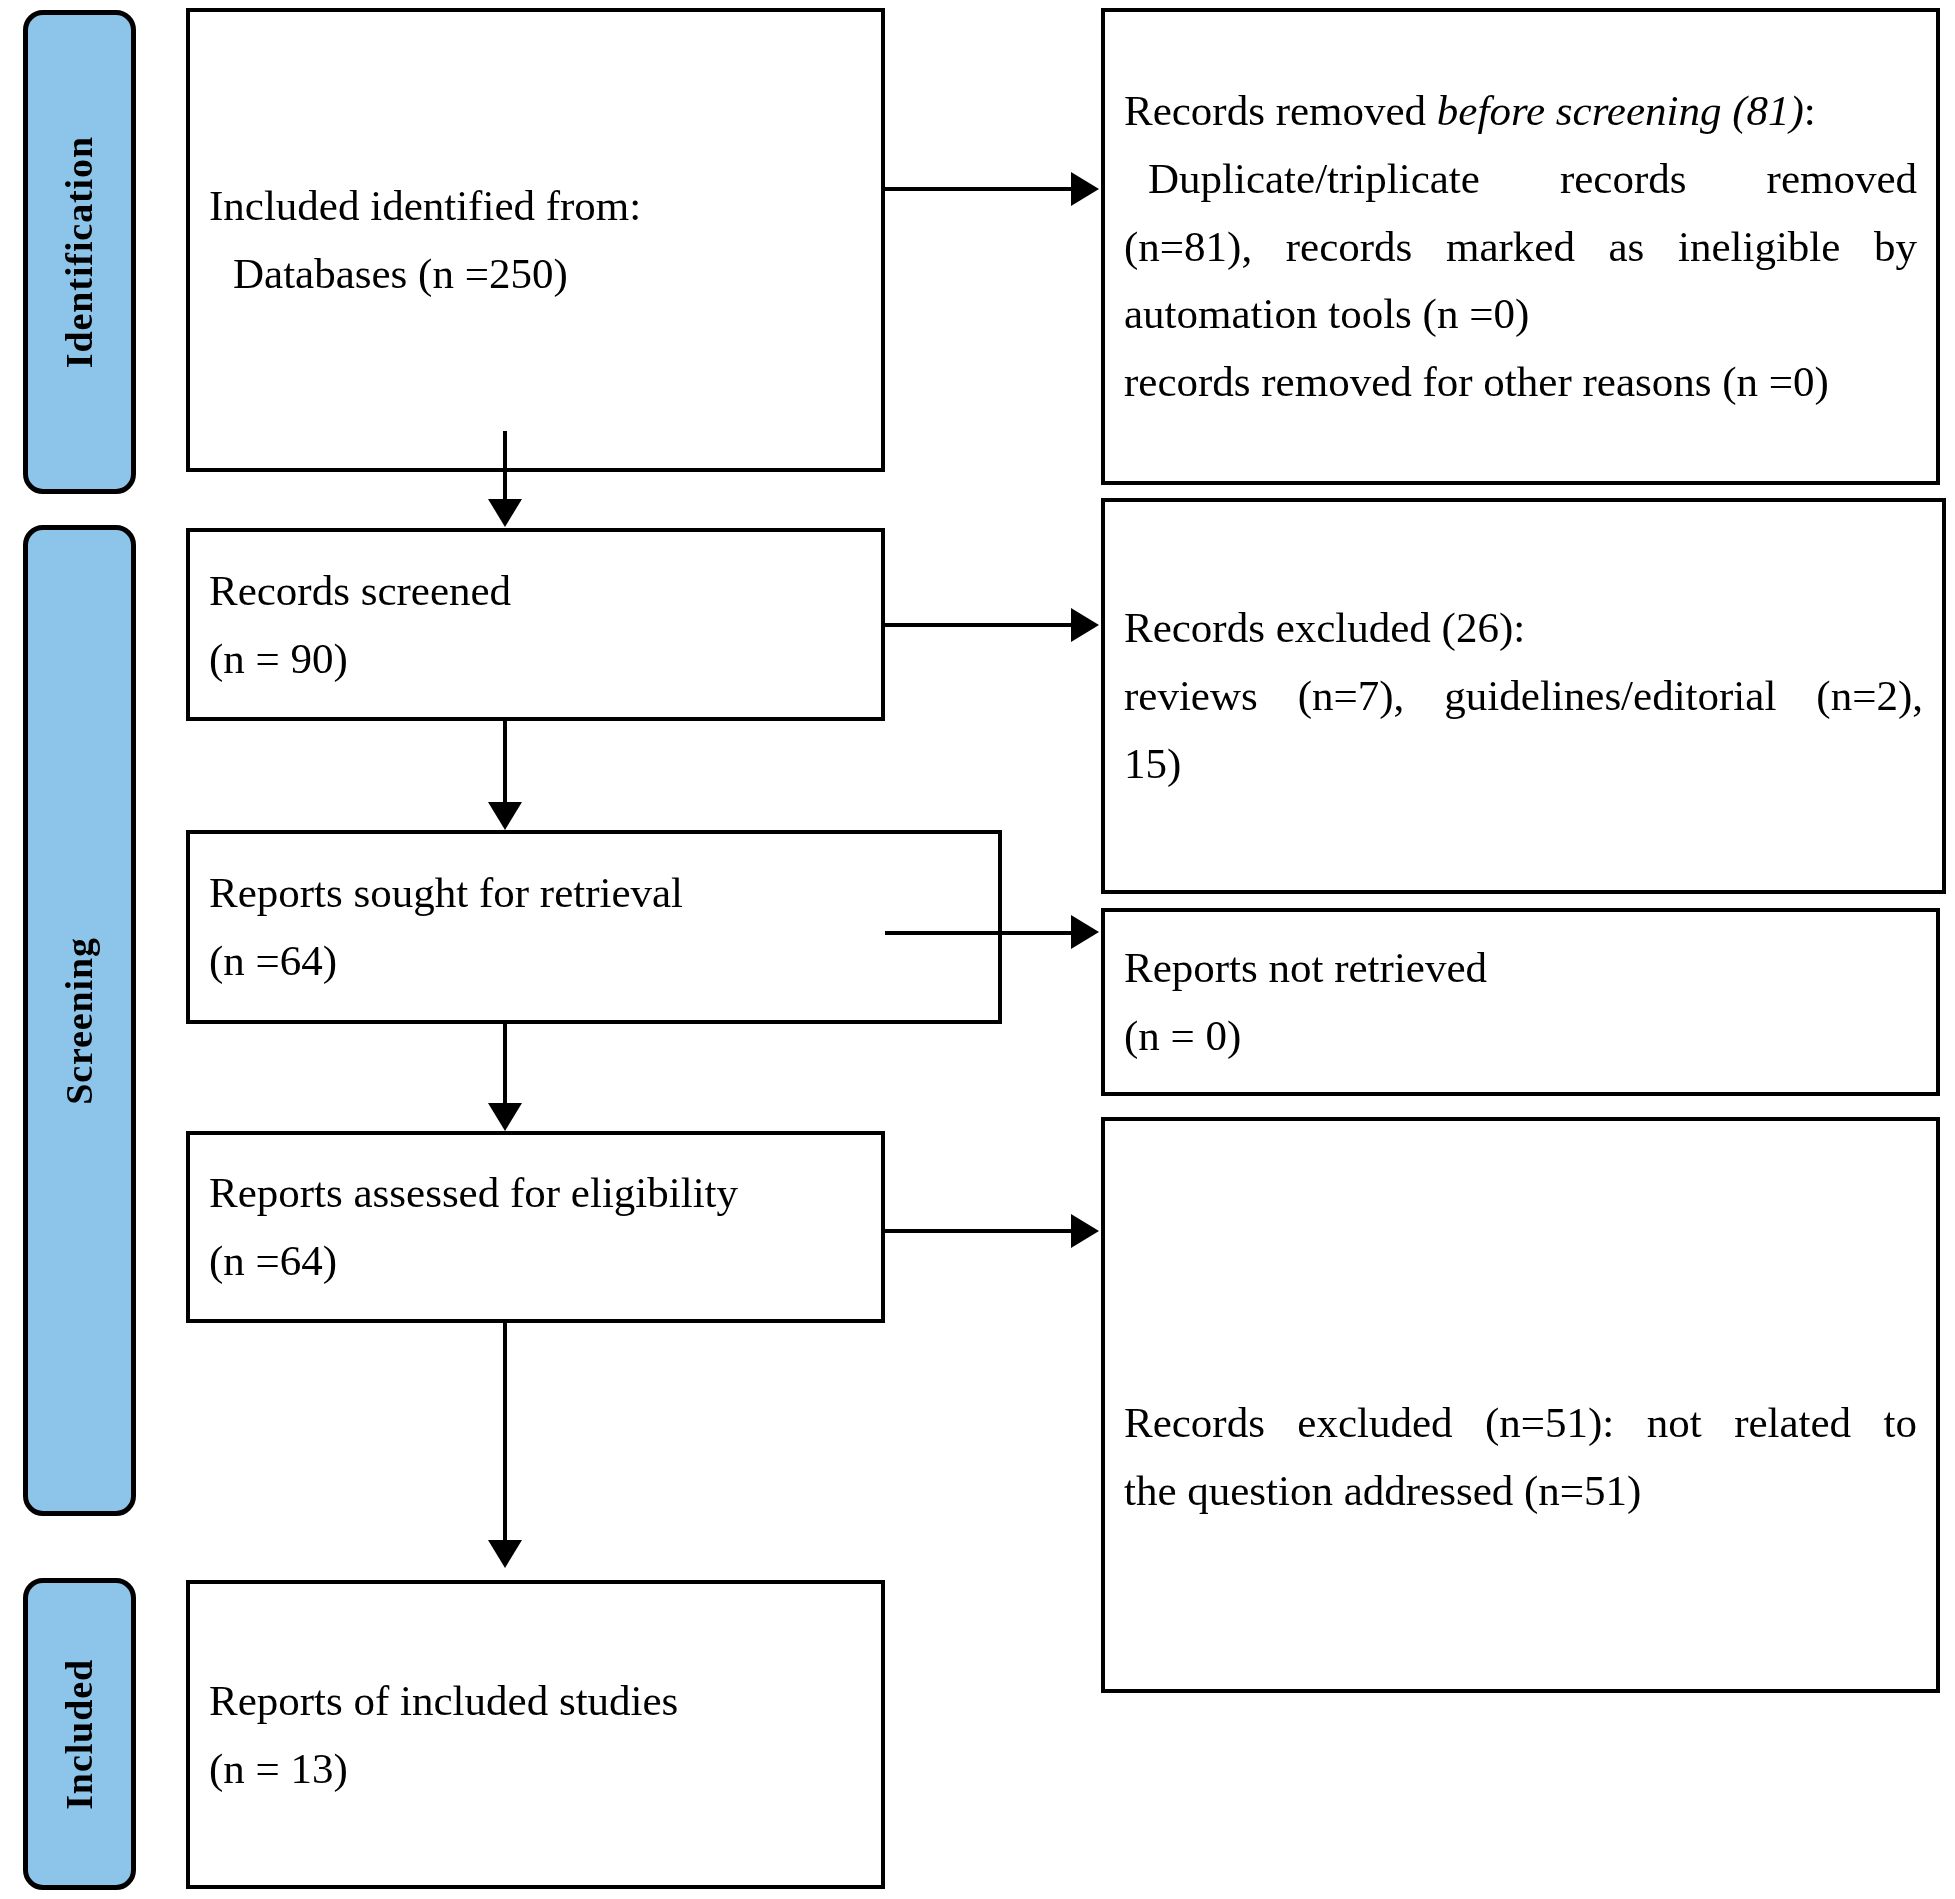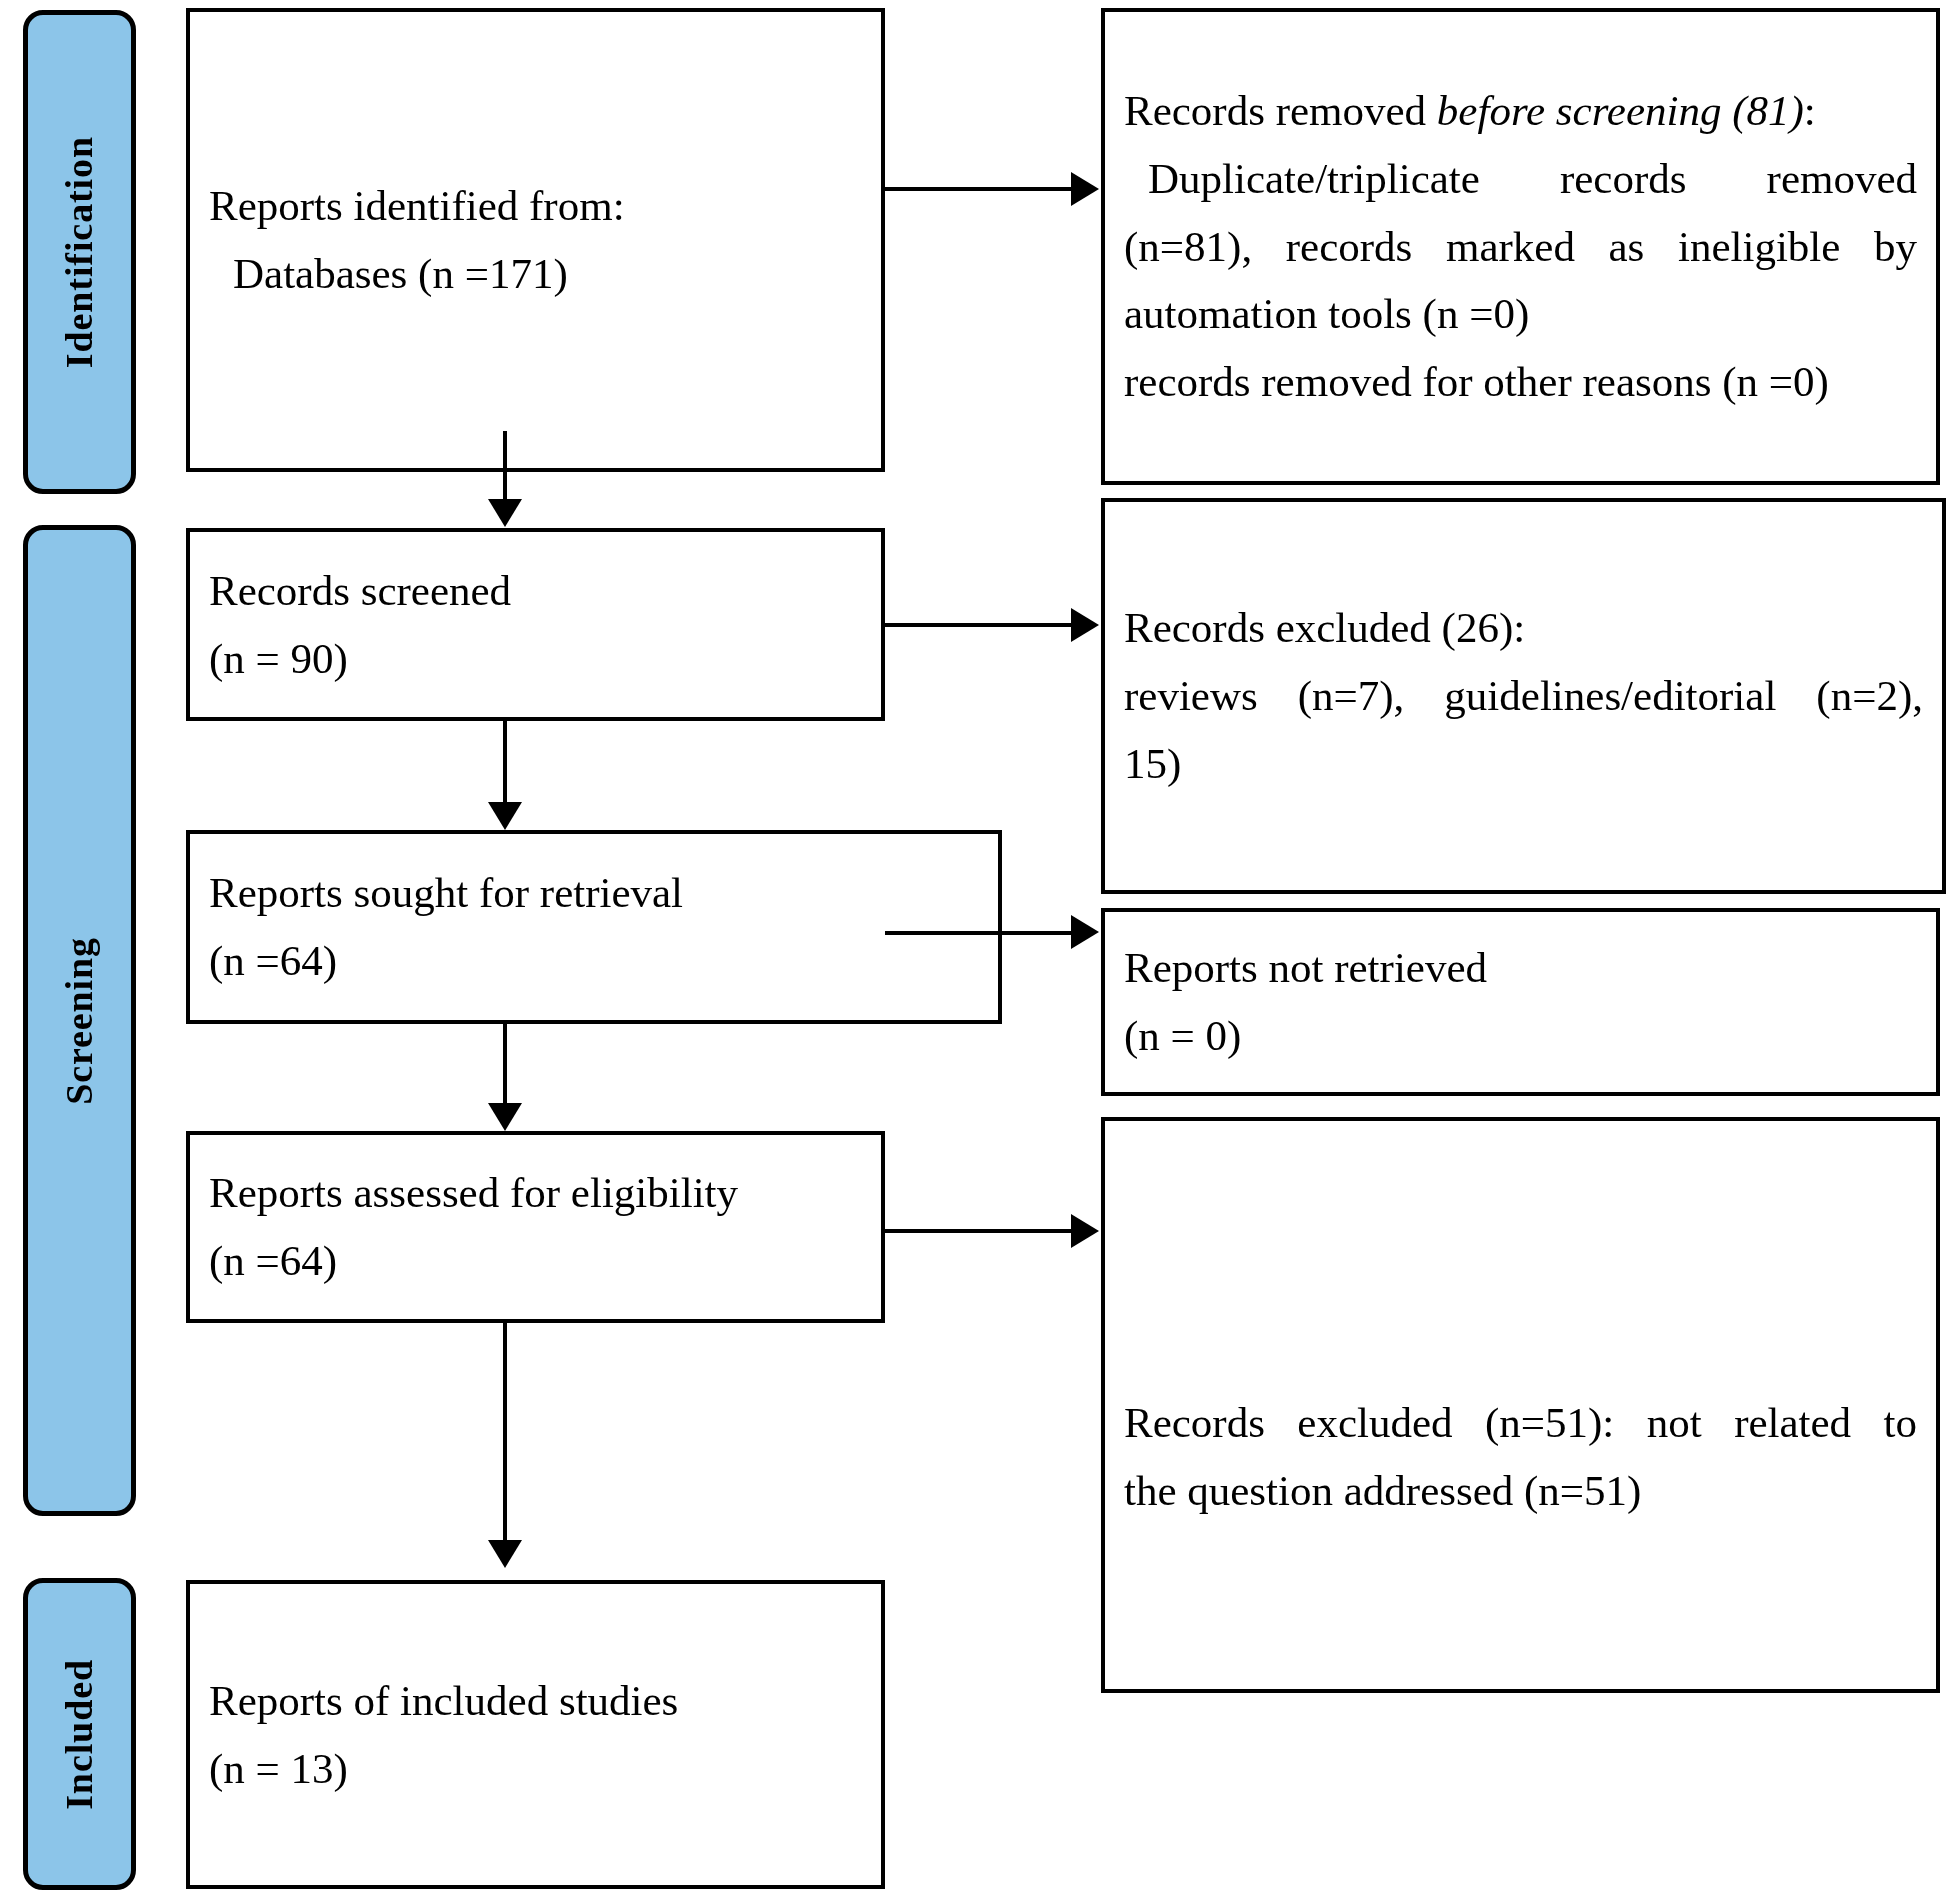--- a/index.html
+++ b/index.html
@@ -110,22 +110,22 @@
   <div class="stage-pill" style="left:22.5px; top:525px; width:113px; height:991px;">
     <span class="stage-label">Screening</span>
   </div>
 
   <div class="stage-pill" style="left:22.5px; top:1578px; width:113px; height:312px;">
     <span class="stage-label">Included</span>
   </div>
 
   <div class="flow-box" style="left:186px; top:8px; width:699px; height:464px;">
     <div class="box-text">
-      <span class="ln">Reports identified from:</span>
-      <span class="ln" style="padding-left:24px;">Databases (n =171)</span>
+      <span class="ln">Included identified from:</span>
+      <span class="ln" style="padding-left:24px;">Databases (n =250)</span>
     </div>
   </div>
 
   <div class="flow-box" style="left:186px; top:528px; width:699px; height:193px;">
     <div class="box-text">
       <span class="ln">Records screened</span>
       <span class="ln">(n = 90)</span>
     </div>
   </div>
 

